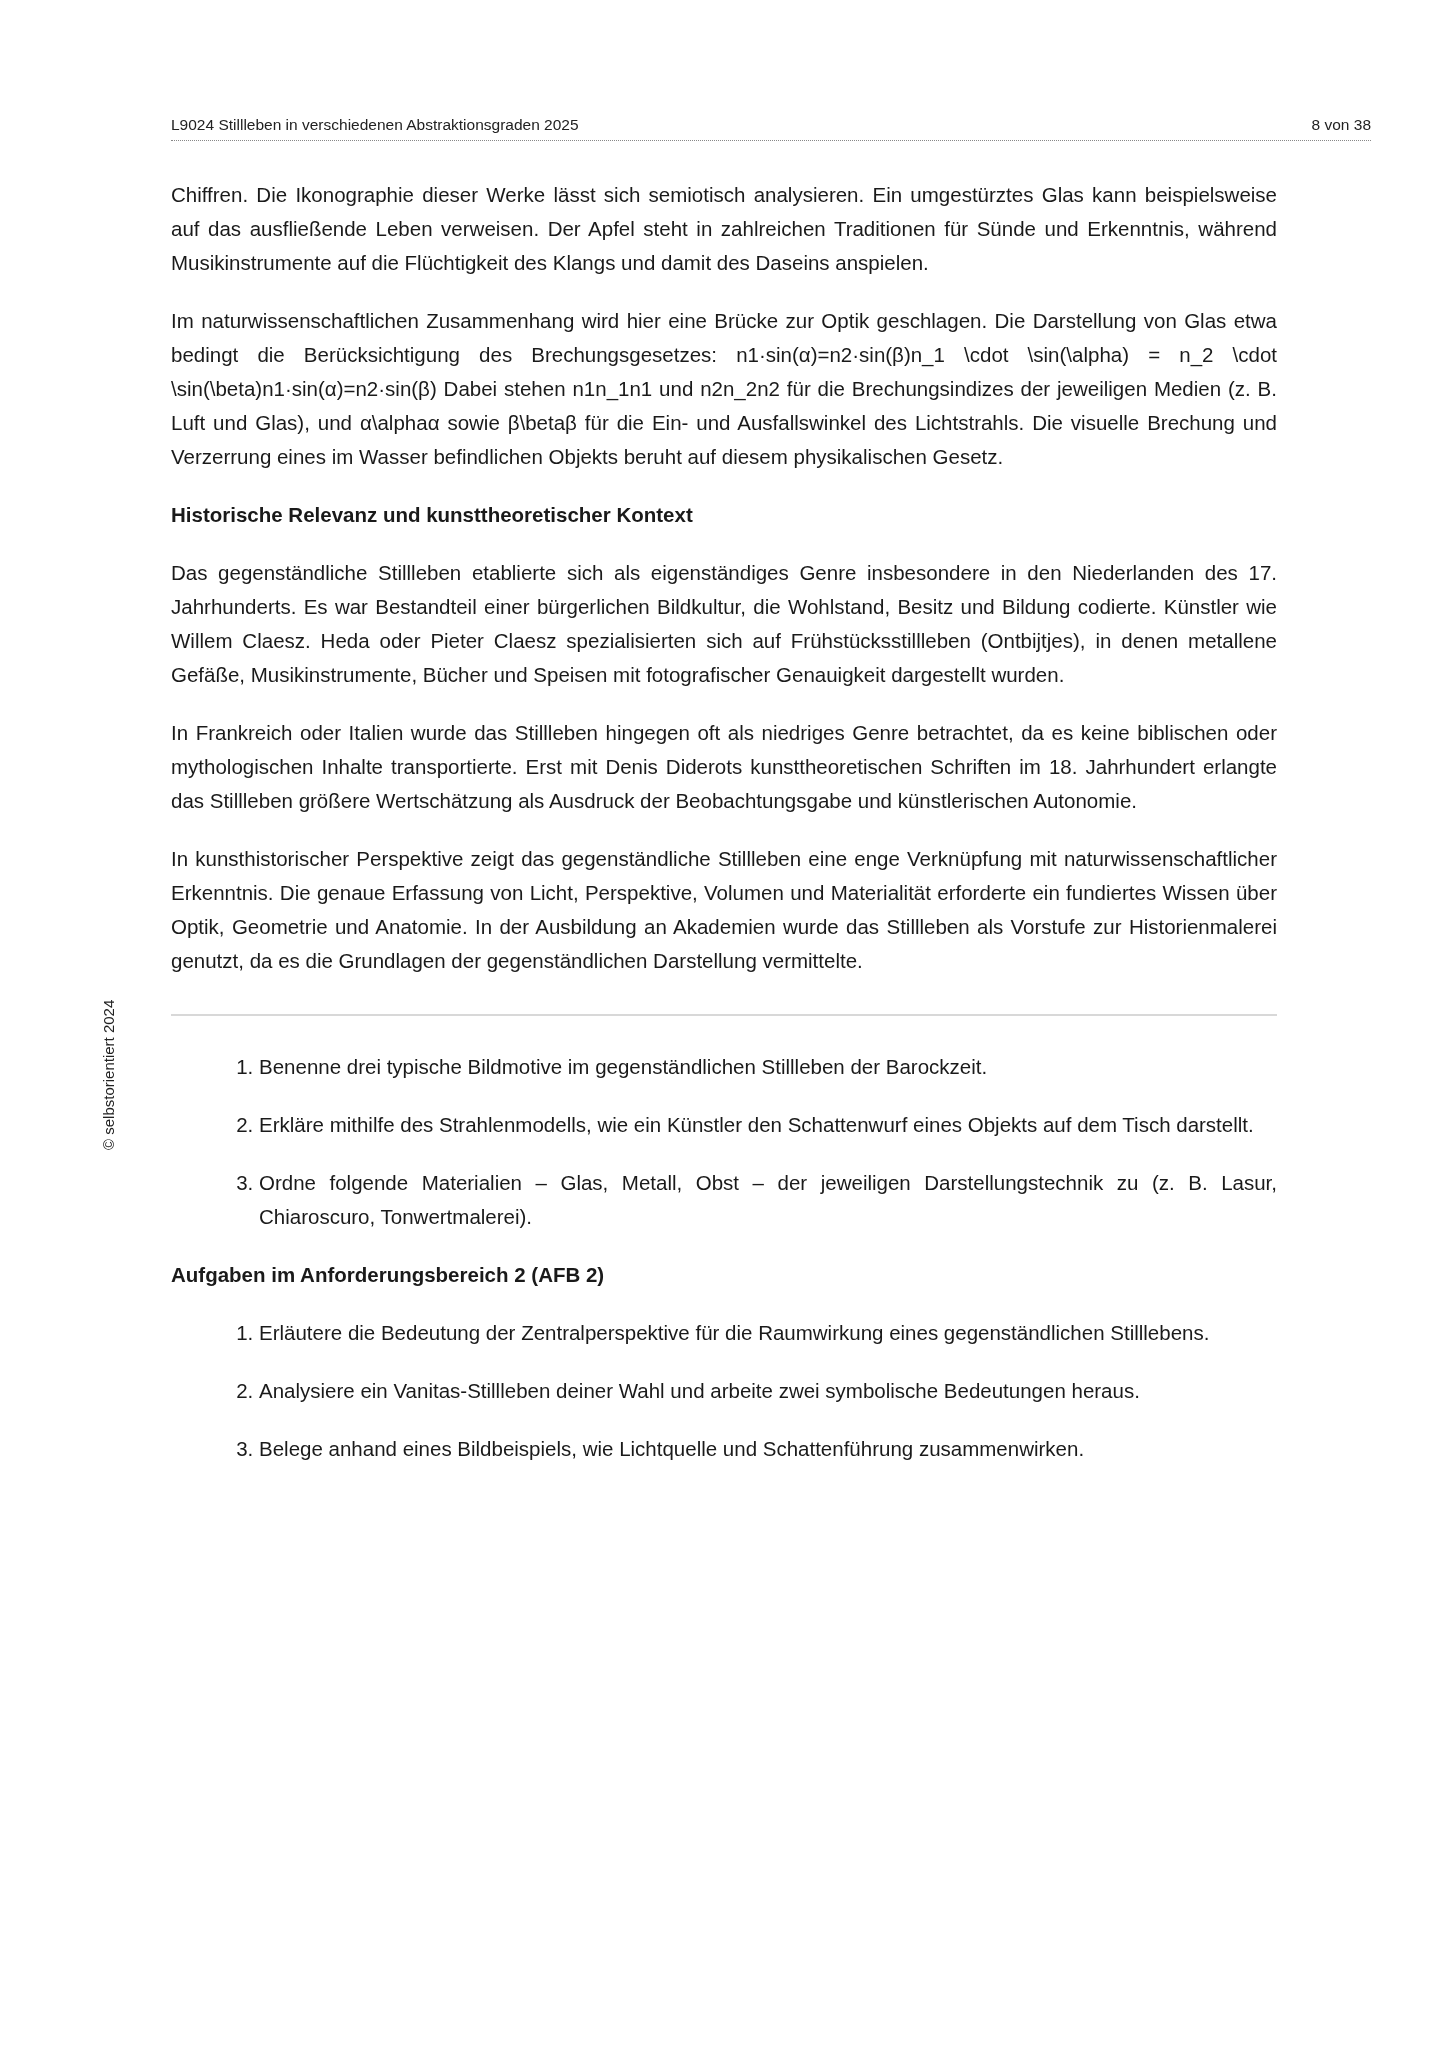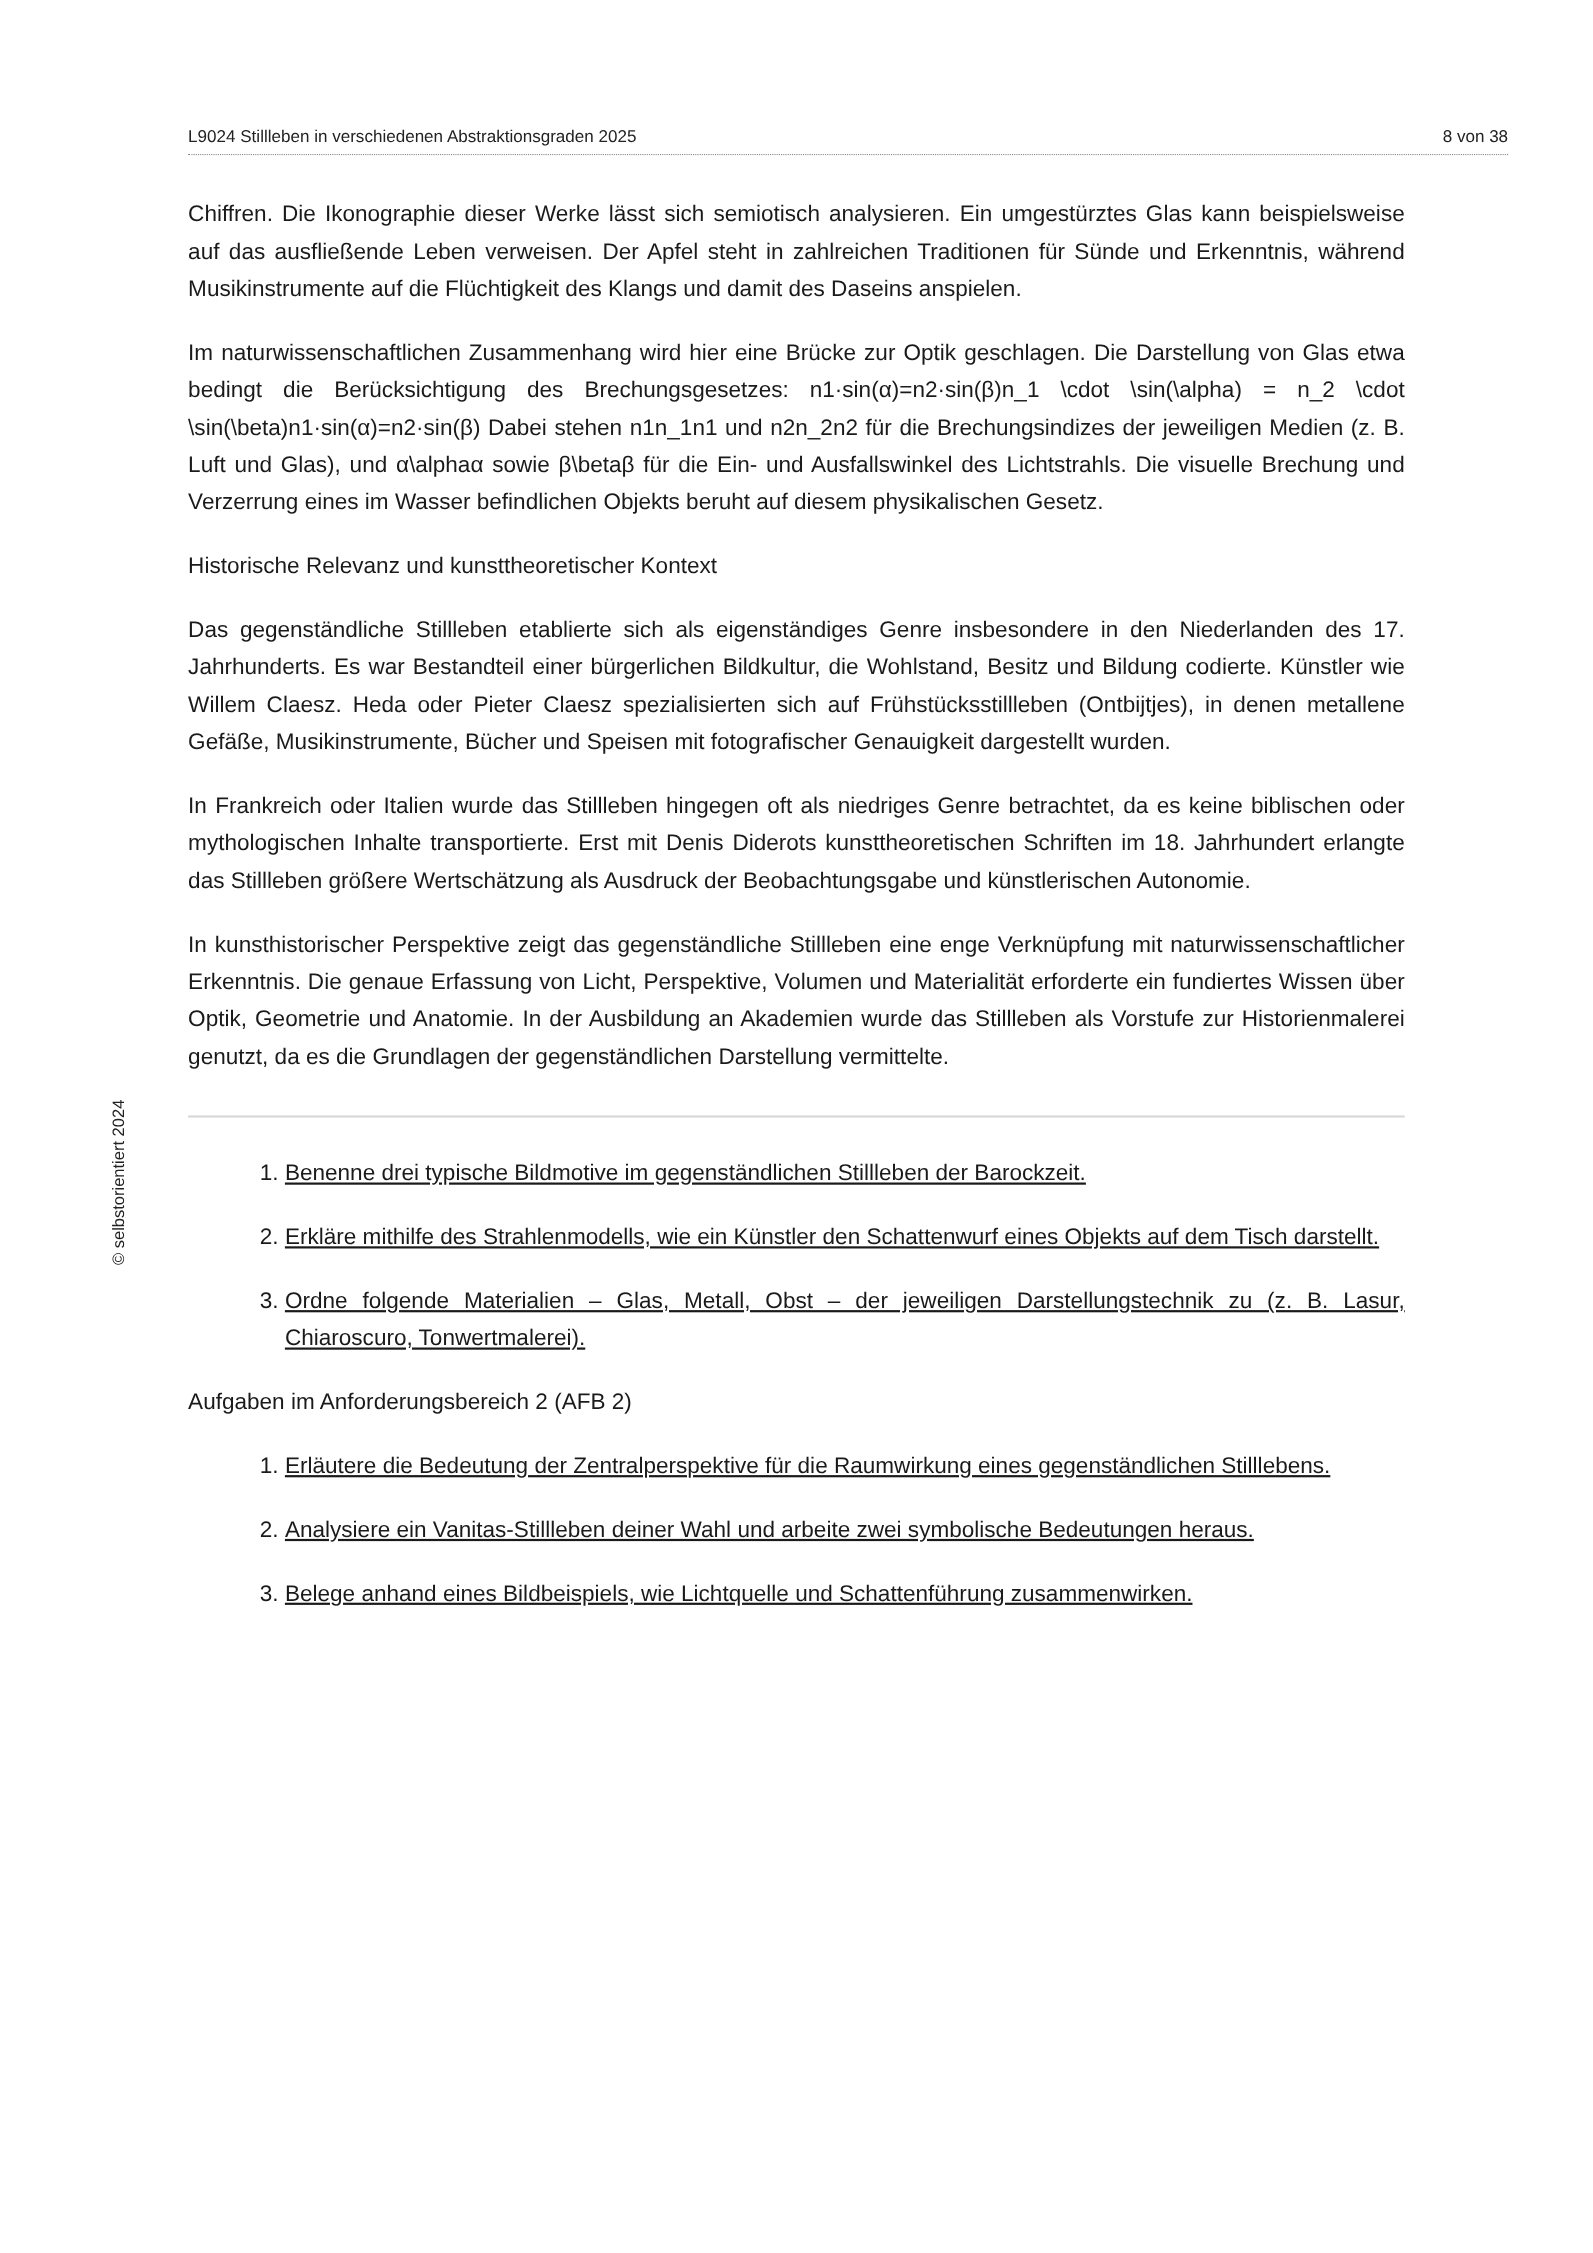--- a/index.html
+++ b/index.html
@@ -18,24 +18,24 @@
   .side-note {
     position: absolute; left: 100px; top: 1150px;
     transform: rotate(-90deg); transform-origin: left top;
     font-size: 15px; color: #222; white-space: nowrap;
   }
   .content {
     position: absolute; left: 171px; top: 178px; width: 1106px;
     font-size: 20.5px; line-height: 34px;
   }
   p { margin: 0 0 24px 0; text-align: justify; }
-  h3 { font-size: 20.5px; font-weight: normal; margin: 16px 0 24px 0; line-height: 34px; }
+  h3 { font-size: 20.5px; font-weight: bold; margin: 16px 0 24px 0; line-height: 34px; }
   hr.divider { border: none; border-top: 2px solid #d8d8d8; margin: 36px 0 34px 0; }
   ol { margin: 0 0 24px 0; padding-left: 88px; }
-  ol li { text-align: justify; margin-bottom: 24px; padding-left: 0; text-decoration: underline; }
+  ol li { text-align: justify; margin-bottom: 24px; padding-left: 0; }
   ol li::marker { font-weight: normal; }
 </style>
 </head>
 <body>
 
 <div class="header">
   <span>L9024 Stillleben in verschiedenen Abstraktionsgraden 2025</span>
   <span>8 von 38</span>
 </div>
 

